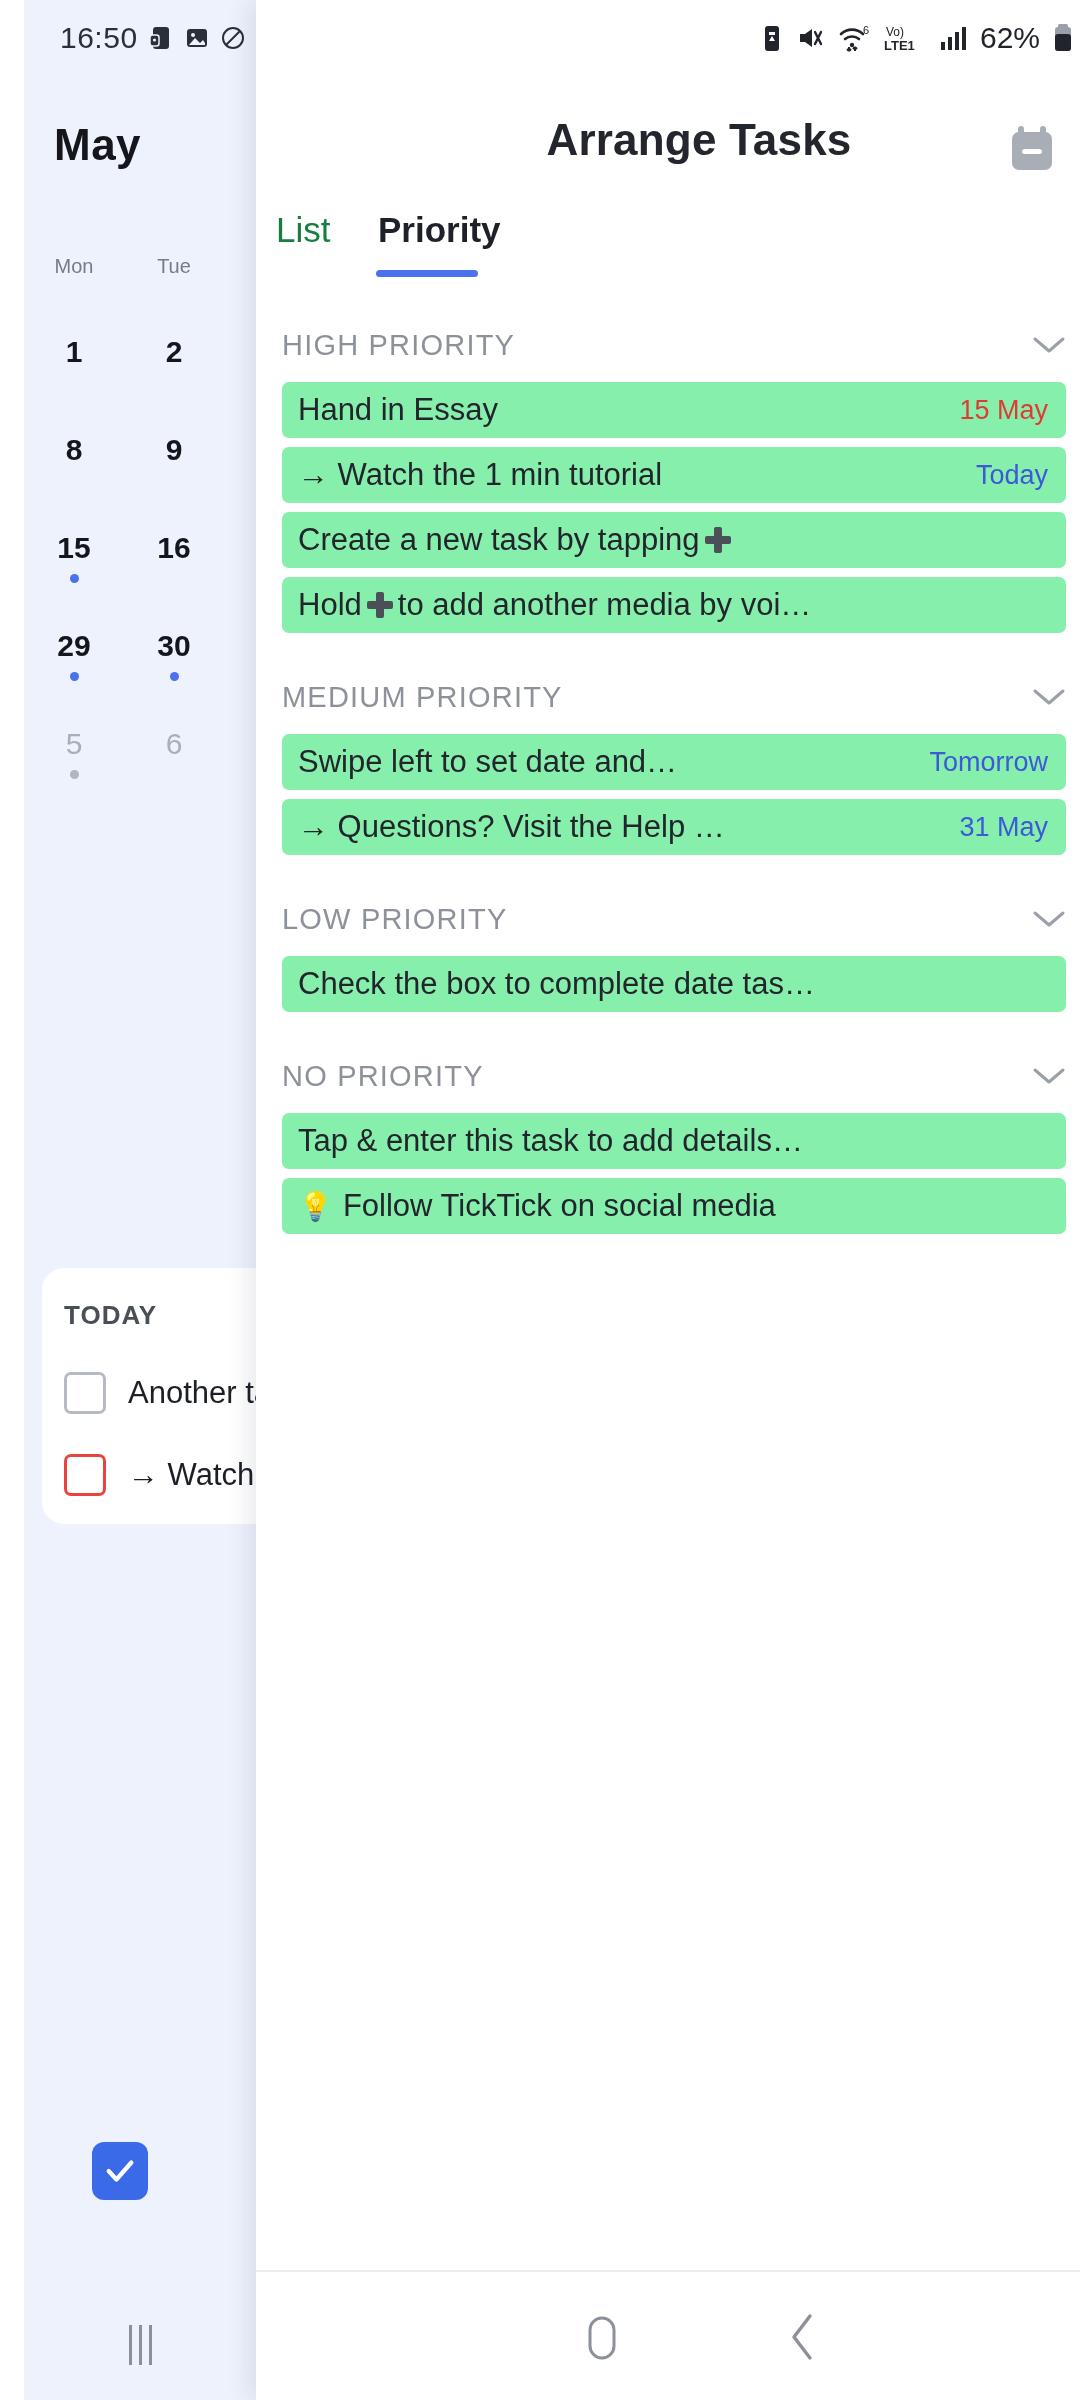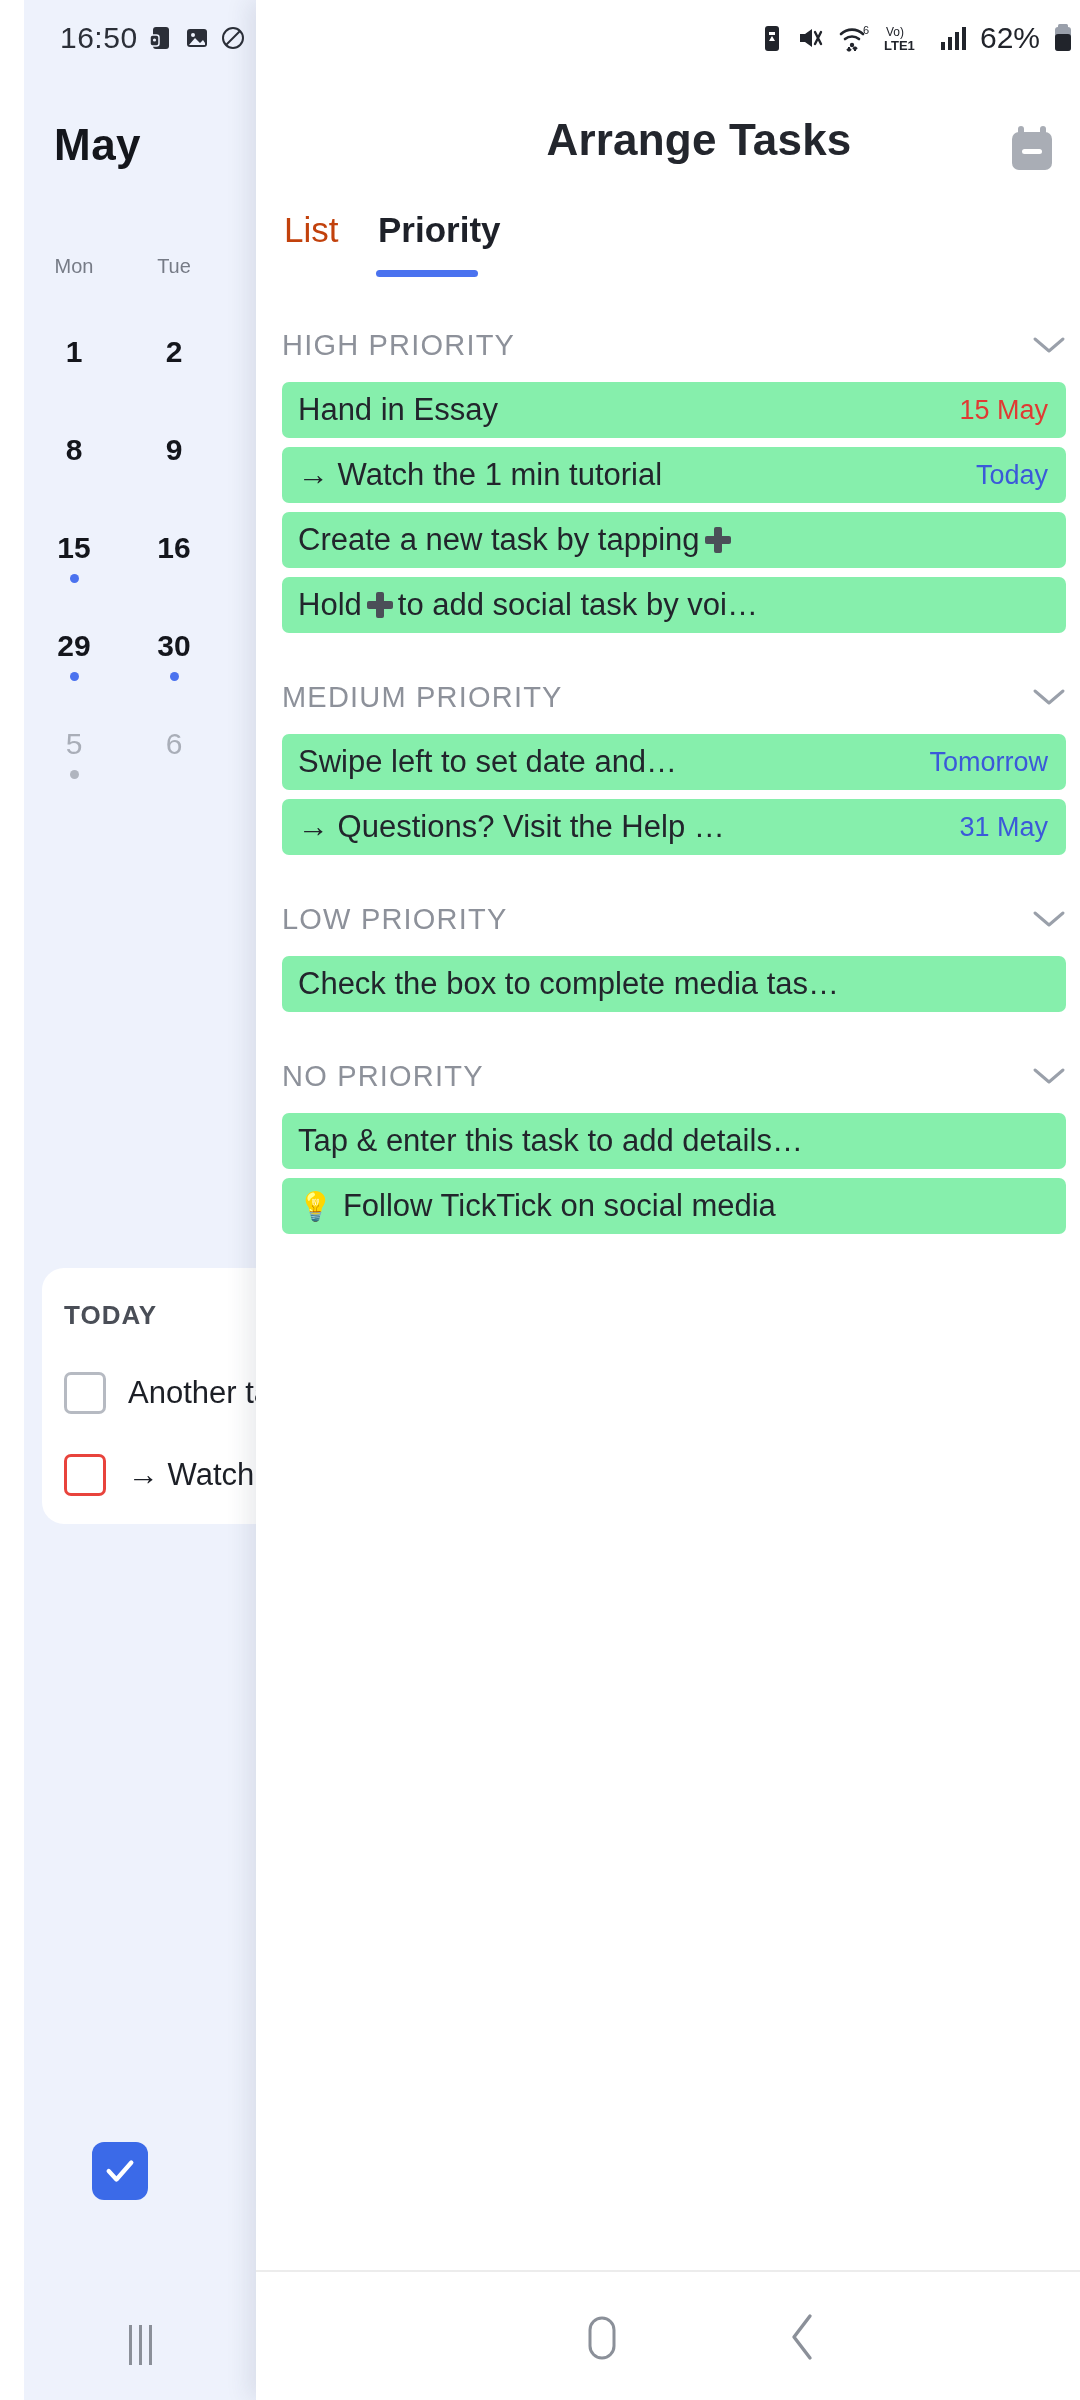--- a/index.html
+++ b/index.html
@@ -108,21 +108,21 @@
   #app-title {
     margin-left: 38px; font-size: 44px; font-weight: bold; color: #23262d;
     letter-spacing: .2px;
   }
   #header-cal-icon { position: absolute; right: 44px; top: 46px; }
 
   #tabs {
     position: absolute; left: 0; top: 210px; width: 848px; height: 92px;
   }
   .tab { position: absolute; top: 0; font-size: 35px; }
-  .tab.inactive { left: 28px; color: #c2410c; font-weight: normal; }
+  .tab.inactive { left: 20px; color: #15803d; font-weight: normal; }
   .tab.active { left: 122px; color: #1e2129; font-weight: bold; }
   #tab-underline {
     position: absolute; left: 120px; top: 60px; width: 102px; height: 7px;
     background: #4a72ef; border-radius: 4px;
   }
 
   #task-scroll { position: absolute; left: 0; top: 308px; width: 848px; }
   .section-head {
     position: relative; height: 74px;
     display: flex; align-items: center; padding: 0 38px 0 26px; gap: 12px;
@@ -370,21 +370,21 @@
         <div class="task-pill">
           <span class="pill-text">
             <span>Create a new task by tapping </span>
             <span class="plus-glyph"></span>
           </span>
         </div>
         <div class="task-pill">
           <span class="pill-text">
             <span>Hold </span>
             <span class="plus-glyph"></span>
-            <span> to add social task by voi…</span>
+            <span> to add another media by voi…</span>
           </span>
         </div>
         <div style="height: 18px;"></div>
         <div class="section-head">
           <div class="label">MEDIUM PRIORITY</div>
           <span class="chev">
             <svg viewBox="0 0 34 20" width="34" height="20">
               <path d="M3 4 L17 16 L31 4" fill="none" stroke="#9aa0aa" stroke-width="3" stroke-linecap="round" stroke-linejoin="round"></path>
             </svg>
           </span>
@@ -405,21 +405,21 @@
         <div class="section-head">
           <div class="label">LOW PRIORITY</div>
           <span class="chev">
             <svg viewBox="0 0 34 20" width="34" height="20">
               <path d="M3 4 L17 16 L31 4" fill="none" stroke="#9aa0aa" stroke-width="3" stroke-linecap="round" stroke-linejoin="round"></path>
             </svg>
           </span>
         </div>
         <div class="task-pill">
           <span class="pill-text">
-            <span>Check the box to complete media tas…</span>
+            <span>Check the box to complete date tas…</span>
           </span>
         </div>
         <div style="height: 18px;"></div>
         <div class="section-head">
           <div class="label">NO PRIORITY</div>
           <span class="chev">
             <svg viewBox="0 0 34 20" width="34" height="20">
               <path d="M3 4 L17 16 L31 4" fill="none" stroke="#9aa0aa" stroke-width="3" stroke-linecap="round" stroke-linejoin="round"></path>
             </svg>
           </span>

